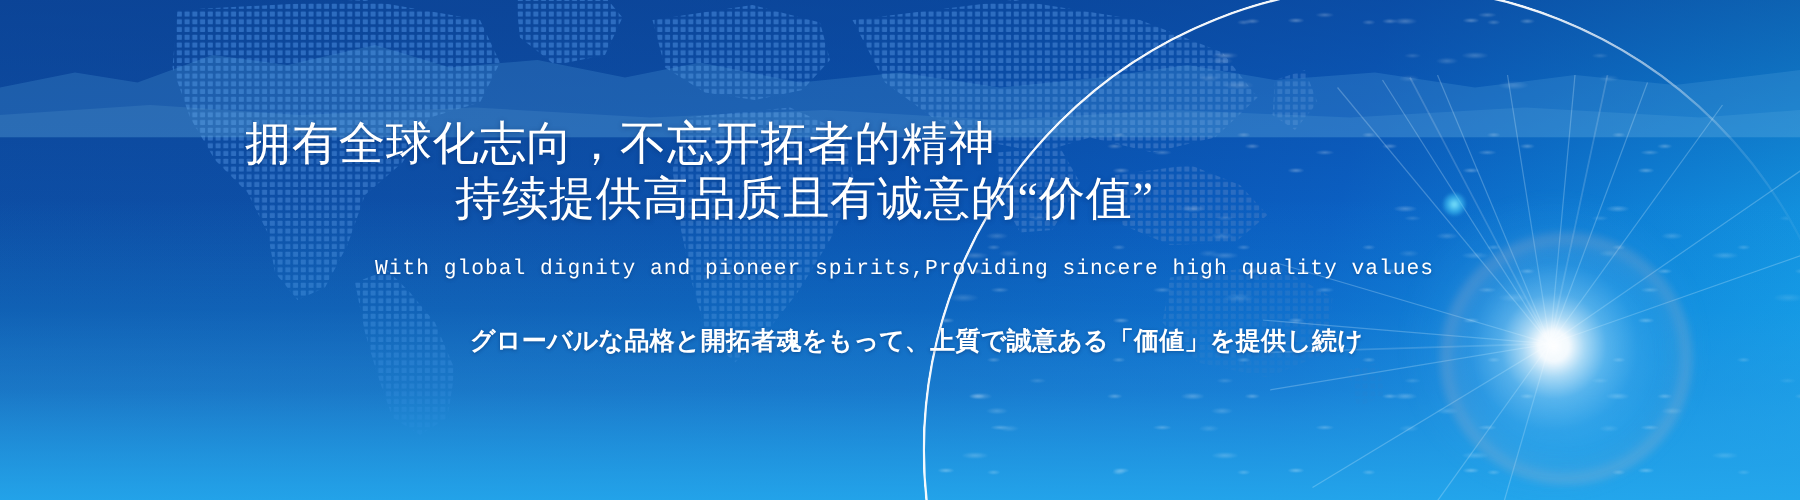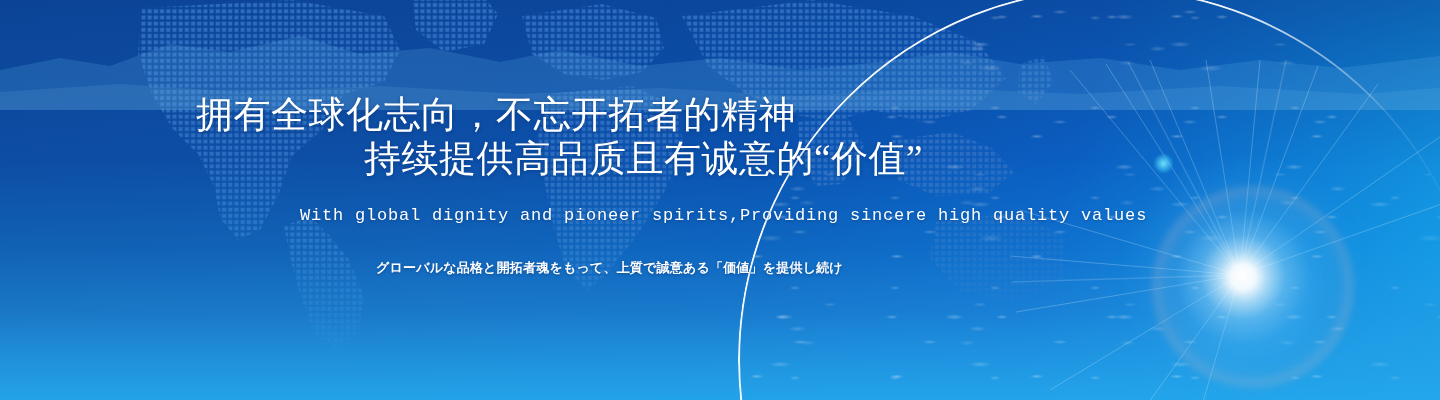--- a/index.html
+++ b/index.html
@@ -181,21 +181,21 @@
     font-weight: 400;
     letter-spacing: .8px;
     white-space: nowrap;
     text-shadow: 0 1px 3px rgba(4,40,95,.40);
   }
   #subline-ja {
     position: absolute;
     left: 376px; top: 259px;
     color: #ffffff;
     font-family: "DejaVu Sans", "Liberation Sans", sans-serif;
-    font-size: 13px;
+    font-size: 20px;
     font-weight: 700;
     letter-spacing: .2px;
     white-space: nowrap;
     text-shadow: 0 1px 3px rgba(4,40,95,.45);
   }
 </style>
 </head>
 <body>
 
 <div id="banner">

